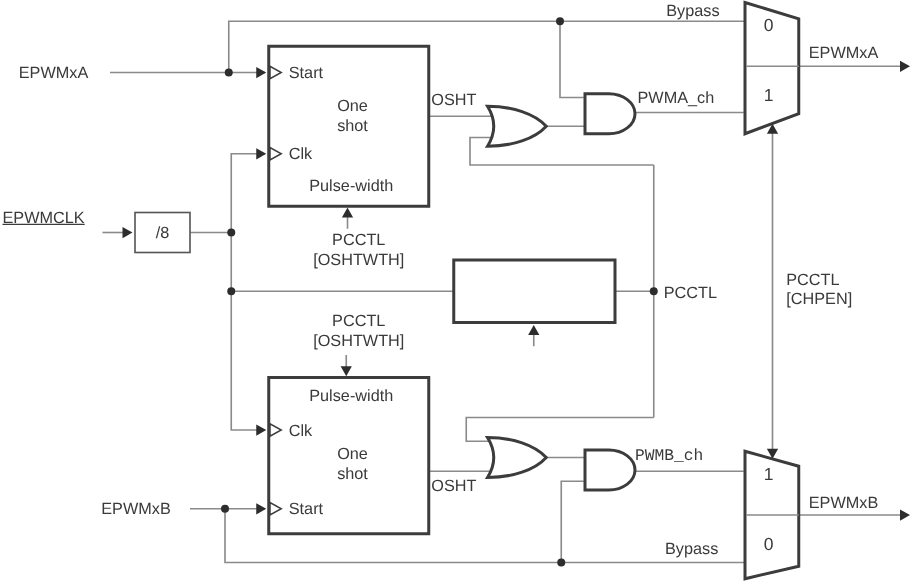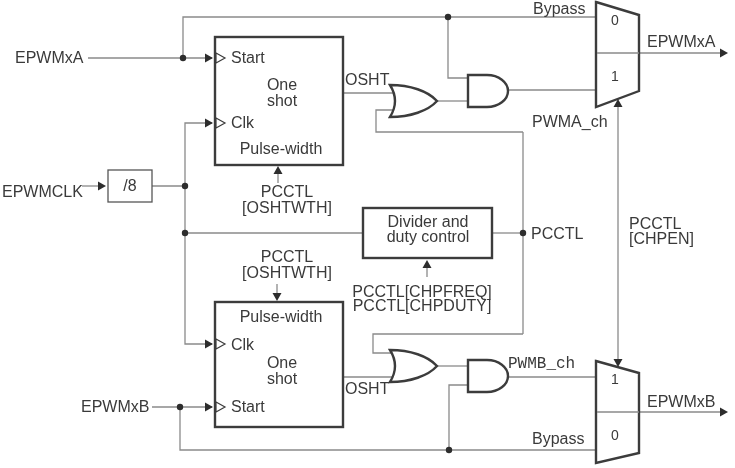--- a/index.html
+++ b/index.html
@@ -3,21 +3,21 @@
 <meta charset="utf-8">
 <style>
   html,body{margin:0;padding:0;background:#fff;}
   .stage{
     position:relative;width:735px;height:468px;overflow:hidden;
     background:var(--bg,#ffffff);
     font-family:"Liberation Sans",sans-serif;
     color:var(--text,#3a3a3a);
   }
   .stage svg{position:absolute;left:0;top:0;}
-  .lbl{position:absolute;font-size:16px;line-height:15px;white-space:pre-line;}
+  .lbl{position:absolute;font-size:13px;line-height:15px;white-space:pre-line;}
   .c{text-align:center;}
   .digit{font-size:14px;}
   .wire{fill:none;stroke:var(--wire,#8a8a8a);stroke-width:1.3;}
   .shape{fill:#ffffff;stroke:var(--outline,#3c3c3c);stroke-width:2.4;}
   .thin{stroke-width:1.3;stroke:#565656;}
   .wedge{fill:#ffffff;stroke:var(--outline,#3c3c3c);stroke-width:1.2;}
   .node{fill:var(--node,#2d2d2d);stroke:none;}
   .arrow{fill:var(--node,#2d2d2d);stroke:none;}
 </style>
 </head>
@@ -98,21 +98,21 @@
       <path class="arrow" d="M728 412 L720 407.5 L720 416.5 Z"></path>
       <path class="arrow" d="M278 166 L273.5 174 L282.5 174 Z"></path>
       <path class="arrow" d="M427 260 L422.5 268 L431.5 268 Z"></path>
       <path class="arrow" d="M618 99 L613.5 107 L622.5 107 Z"></path>
       <path class="arrow" d="M277 301 L272.5 293 L281.5 293 Z"></path>
       <path class="arrow" d="M618 367 L613.5 359 L622.5 359 Z"></path>
     </g>
   </svg>
 
   <div class="lbl" style="left:15px;top:50px;">EPWMxA</div>
-  <div class="lbl" style="left:2px;top:184px;">EPWMCLK</div>
+  <div class="lbl" style="left:2px;top:166px;text-decoration:underline;">EPWMCLK</div>
   <div class="lbl" style="left:81px;top:399px;">EPWMxB</div>
   <div class="lbl c" style="left:108px;top:178px;width:44px;">/8</div>
 
   <div class="lbl" style="left:231px;top:50px;">Start</div>
   <div class="lbl c" style="left:254px;top:77px;width:56px;line-height:16px;">One
 shot</div>
   <div class="lbl" style="left:231px;top:115px;">Clk</div>
   <div class="lbl c" style="left:229px;top:141px;width:104px;">Pulse-width</div>
 
   <div class="lbl c" style="left:239px;top:184px;width:96px;line-height:16px;">PCCTL
@@ -122,31 +122,27 @@
 
   <div class="lbl c" style="left:229px;top:309px;width:104px;">Pulse-width</div>
   <div class="lbl" style="left:231px;top:337px;">Clk</div>
   <div class="lbl c" style="left:254px;top:355px;width:56px;line-height:16px;">One
 shot</div>
   <div class="lbl" style="left:231px;top:399px;">Start</div>
 
   <div class="lbl" style="left:345px;top:72px;">OSHT</div>
   <div class="lbl" style="left:345px;top:381px;">OSHT</div>
 
-  <div class="lbl c" style="left:364px;top:214px;width:128px;">Divider and
-duty control</div>
-  <div class="lbl c" style="left:351px;top:285px;width:142px;line-height:14px;">PCCTL[CHPFREQ]
-PCCTL[CHPDUTY]</div>
   <div class="lbl" style="left:531px;top:226px;">PCCTL</div>
   <div class="lbl" style="left:629px;top:216px;">PCCTL
 [CHPEN]</div>
 
   <div class="lbl" style="left:533px;top:1px;">Bypass</div>
   <div class="lbl" style="left:532px;top:431px;">Bypass</div>
-  <div class="lbl" style="left:532px;top:70px;margin-top:44px;">PWMA_ch</div>
+  <div class="lbl" style="left:510px;top:70px;">PWMA_ch</div>
   <div class="lbl" style="left:508px;top:357px;font-family:Liberation Mono, monospace;">PWMB_ch</div>
 
   <div class="lbl c digit" style="left:604px;top:13px;width:22px;">0</div>
   <div class="lbl c digit" style="left:604px;top:69px;width:22px;">1</div>
   <div class="lbl c digit" style="left:604px;top:372px;width:22px;">1</div>
   <div class="lbl c digit" style="left:604px;top:428px;width:22px;">0</div>
 
   <div class="lbl" style="left:647px;top:34px;">EPWMxA</div>
   <div class="lbl" style="left:647px;top:394px;">EPWMxB</div>
 

